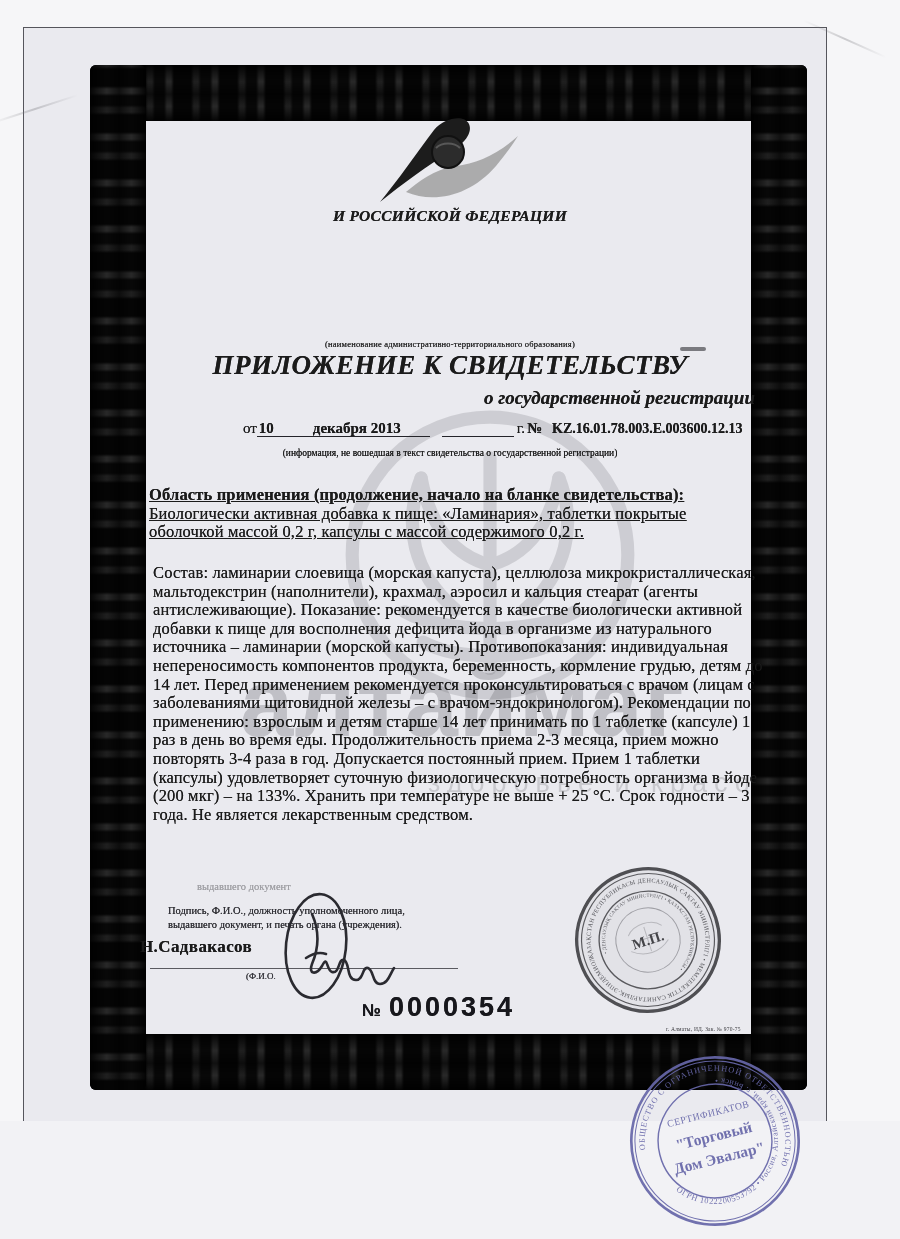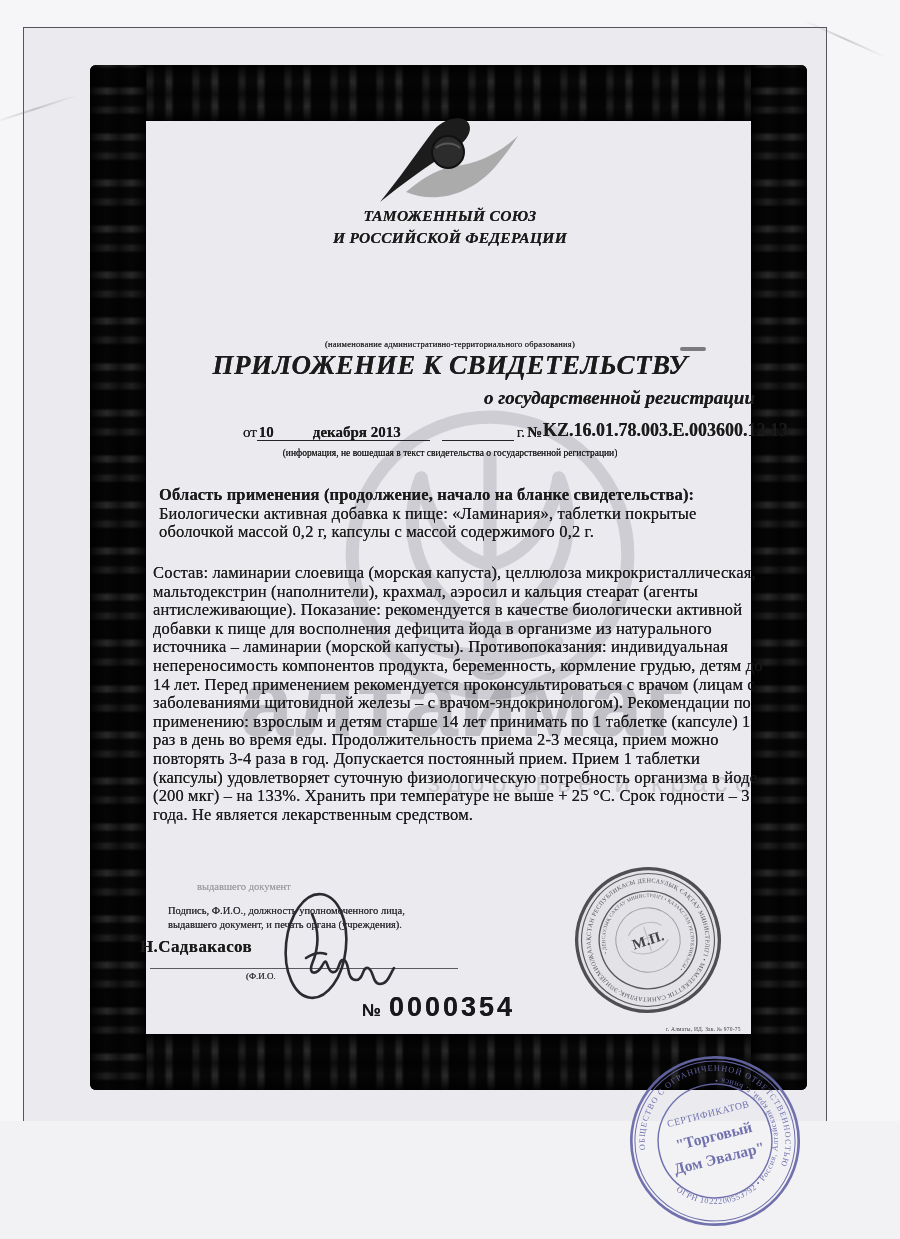--- a/index.html
+++ b/index.html
@@ -95,43 +95,42 @@
   <svg width="150" height="96" viewBox="0 0 150 96">
     <path d="M8,88 C26,66 44,40 62,16 C72,4 92,0 97,10 C101,19 92,30 78,38 C58,50 30,70 8,88 Z" fill="#1c1c1c"></path>
     <path d="M34,78 C62,90 98,82 124,52 C132,42 140,32 146,22 C126,40 104,50 84,52 C62,55 46,68 34,78 Z" fill="#9b9b9b" opacity=".8"></path>
     <circle cx="76" cy="38" r="16" fill="#2c2c2c"></circle>
     <circle cx="76" cy="38" r="16" fill="none" stroke="#111" stroke-width="2"></circle>
     <path d="M64,34 C70,28 82,28 88,34" stroke="#777" stroke-width="2" fill="none" opacity=".6"></path>
   </svg>
 </div>
 
 <div class="abs center scan hdr" style="left:145px;top:205px;width:610px;">
-  <div>ТАМОЖЕННЫЙ СОЮЗ</div>
   <div>И РОССИЙСКОЙ ФЕДЕРАЦИИ</div>
 </div>
 
 <div class="abs center scan tiny" style="left:145px;top:339px;width:610px;">(наименование административно-территориального образования)</div>
 <div class="abs center scan title" style="left:145px;top:350px;width:610px;">ПРИЛОЖЕНИЕ К СВИДЕТЕЛЬСТВУ</div>
 <div class="abs center scan subtitle" style="left:145px;top:387px;width:610px;">о государственной регистрации</div>
 
 <div class="abs scan dateline" style="left:243px;top:420px;text-align:right;">
   <span>от</span>
   <span class="b fld" style="padding:0 2px;">10</span>
   <span class="fld" style="width:34px;"></span>
   <span class="b fld" style="padding:0 3px;">декабря 2013</span>
   <span class="fld" style="width:26px;"></span>
   <span style="width:12px;"></span>
   <span class="fld" style="width:72px;"></span>
   <span style="margin-left:3px;">г.</span>
   <span class="b" style="margin-left:2px;">№</span>
-  <span class="b" style="margin-left:1px;font-size:18px;">KZ.16.01.78.003.Е.003600.12.13</span>
+  <span class="b" style="margin-left:10px;font-size:14px;">KZ.16.01.78.003.Е.003600.12.13</span>
 </div>
 <div class="abs center scan" style="left:145px;top:448px;width:610px;font-size:9.5px;">(информация, не вошедшая в текст свидетельства о государственной регистрации)</div>
 
-<div class="abs scan bodytxt" style="left:159px;top:486px;width:614px;">
+<div class="abs scan bodytxt" style="left:149px;top:486px;width:614px;text-decoration:underline;">
   <div class="lead">Область применения (продолжение, начало на бланке свидетельства):</div>
   <div>Биологически активная добавка к пище: «Ламинария», таблетки покрытые оболочкой массой 0,2 г, капсулы с массой содержимого 0,2 г.</div>
 </div>
 <div class="abs scan bodytxt" style="left:153px;top:564px;width:614px;">Состав: ламинарии слоевища (морская капуста), целлюлоза микрокристаллическая, мальтодекстрин (наполнители), крахмал, аэросил и кальция стеарат (агенты антислеживающие). Показание: рекомендуется в качестве биологически активной добавки к пище для восполнения дефицита йода в организме из натурального источника – ламинарии (морской капусты). Противопоказания: индивидуальная непереносимость компонентов продукта, беременность, кормление грудью, детям до 14 лет. Перед применением рекомендуется проконсультироваться с врачом (лицам с заболеваниями щитовидной железы – с врачом-эндокринологом). Рекомендации по применению: взрослым и детям старше 14 лет принимать по 1 таблетке (капсуле) 1 раз в день во время еды. Продолжительность приема 2-3 месяца, прием можно повторять 3-4 раза в год. Допускается постоянный прием. Прием 1 таблетки (капсулы) удовлетворяет суточную физиологическую потребность организма в йоде (200 мкг) – на 133%. Хранить при температуре не выше + 25 °С. Срок годности – 3 года. Не является лекарственным средством.</div>
 
 <div class="abs scan sig-cap" style="left:168px;top:904px;width:330px;">
   <div>Подпись, Ф.И.О.,  должность уполномоченного лица,</div>
   <div>выдавшего документ, и печать органа (учреждения).</div>
 </div>
 <div class="abs scan sig-cap ghost" style="left:163px;top:880px;margin-left:34px;">выдавшего документ</div>

